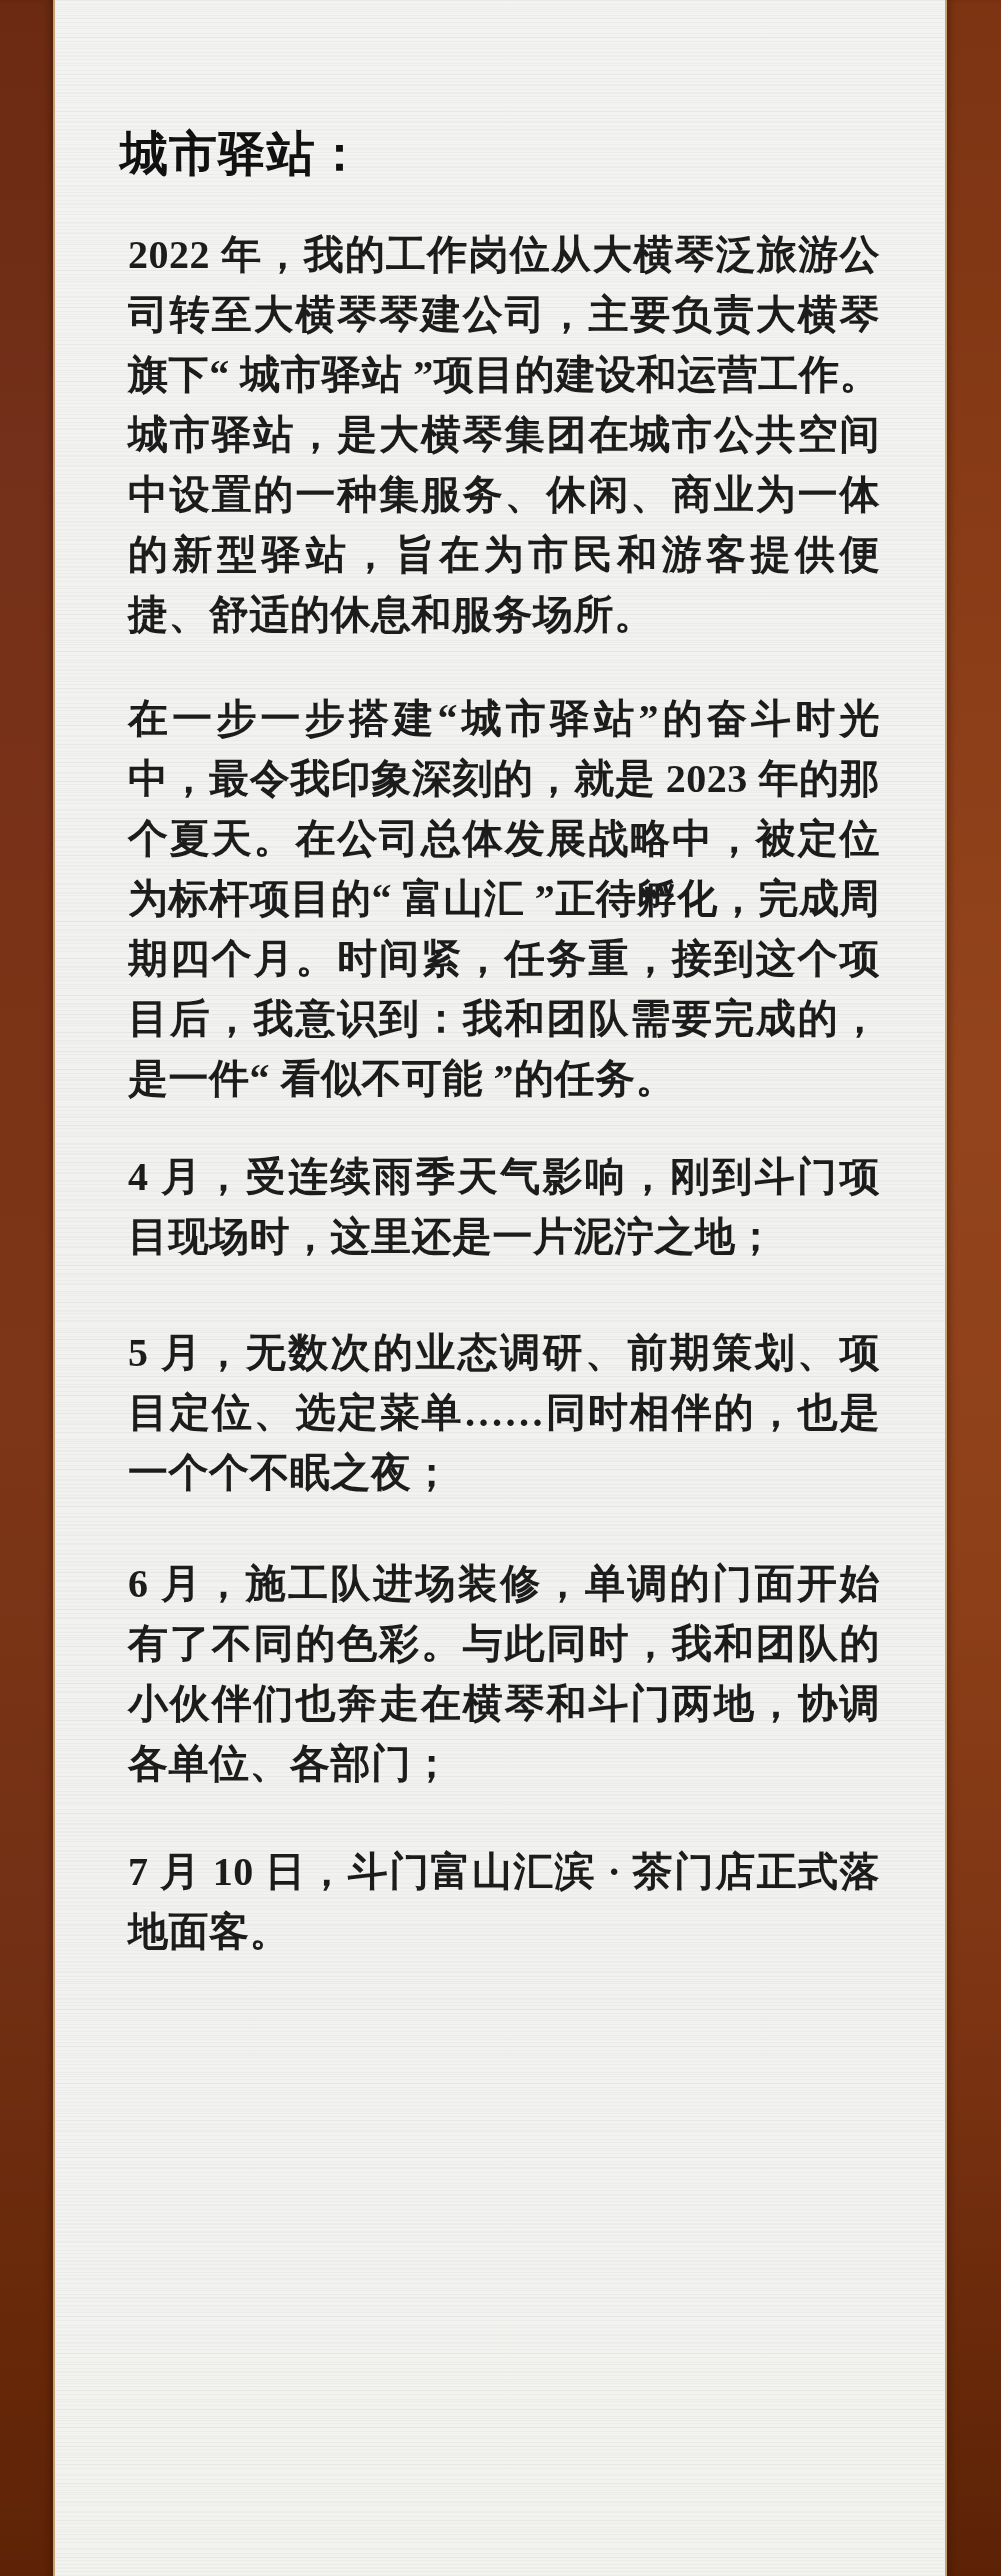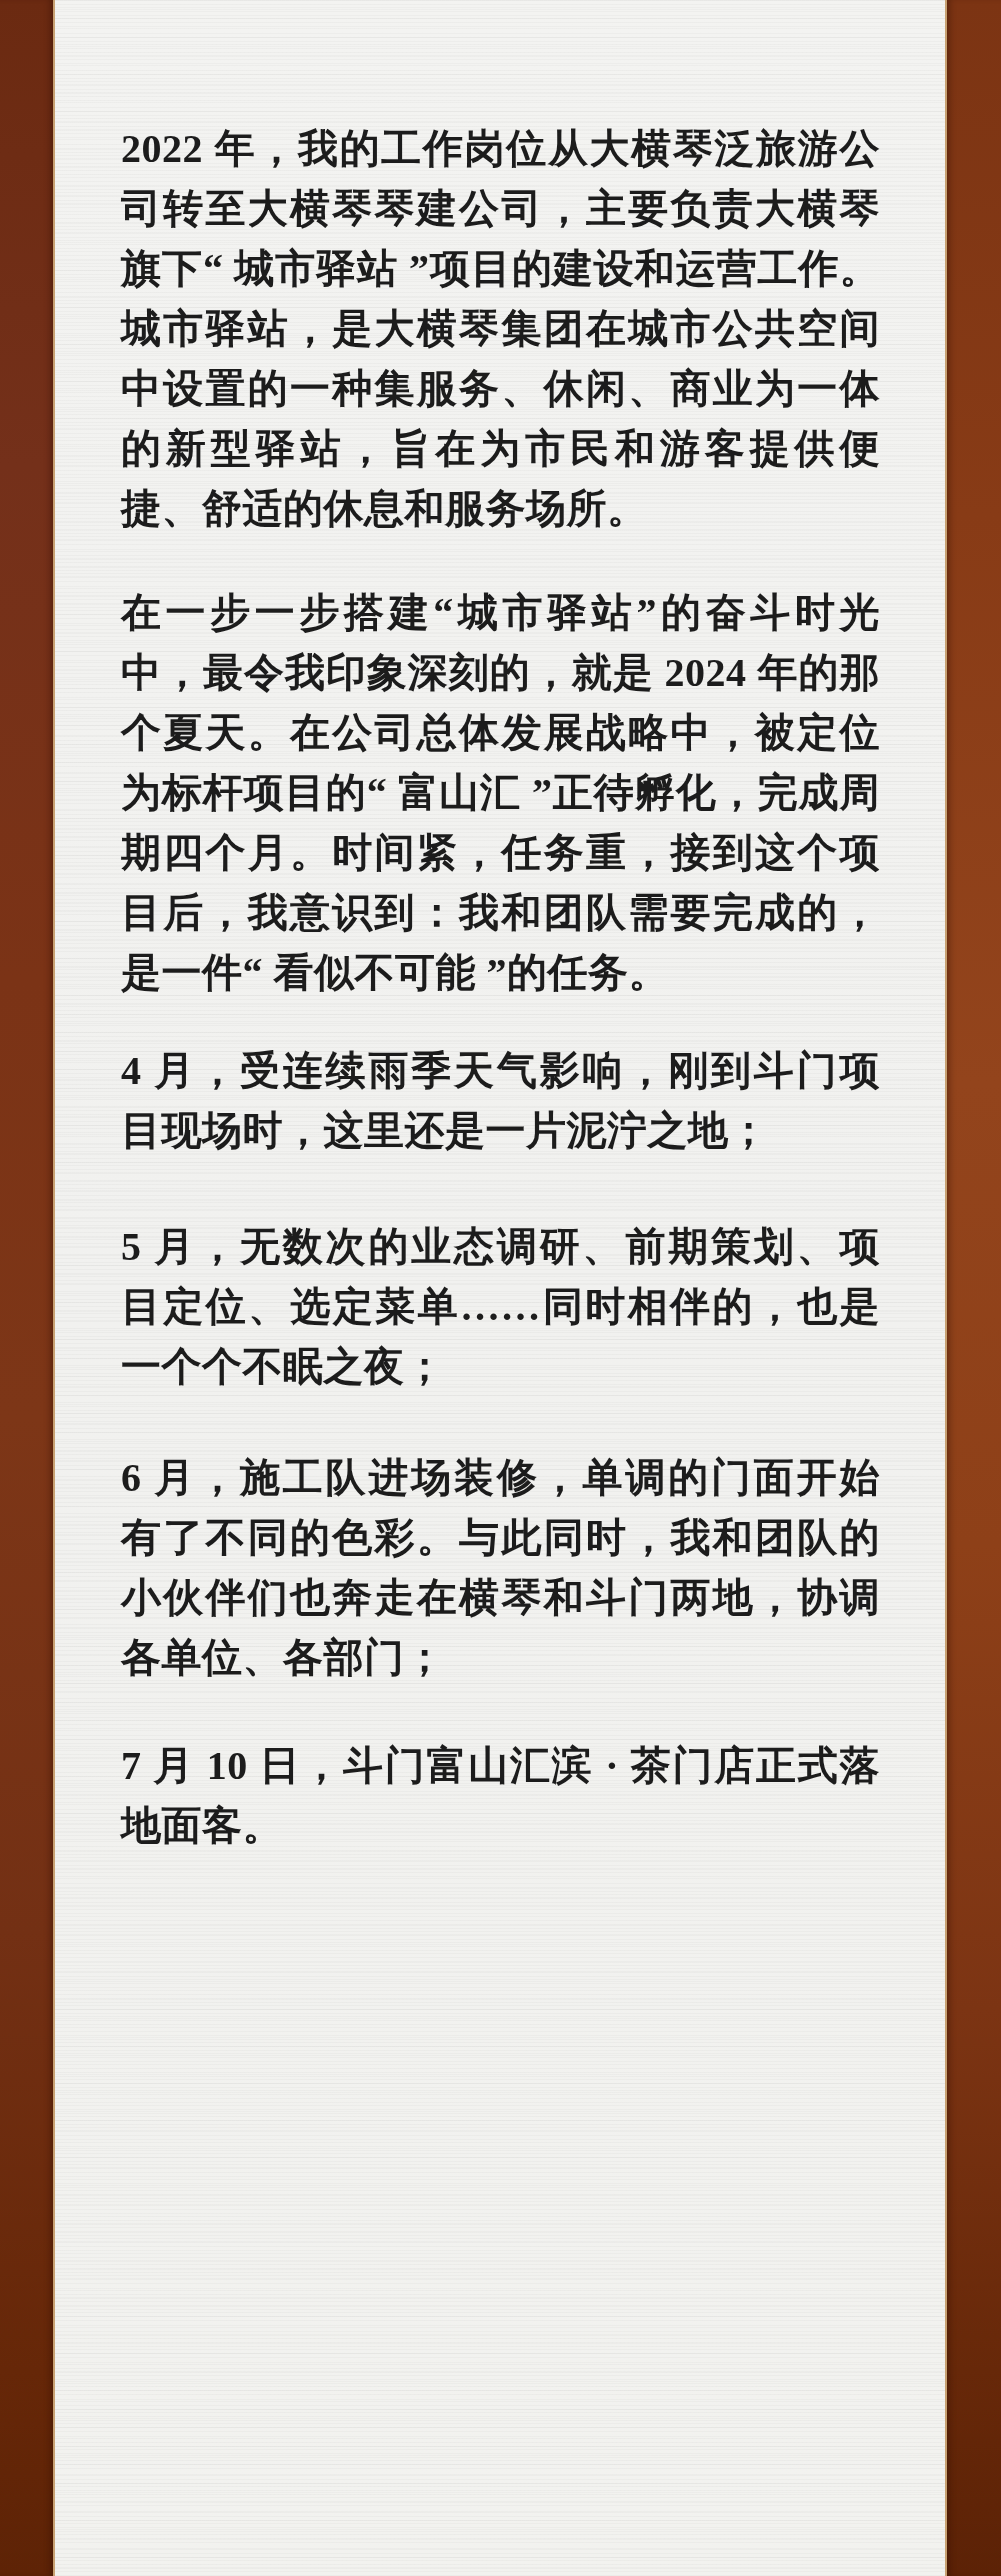--- a/index.html
+++ b/index.html
@@ -59,21 +59,21 @@
     font-size: 48px;
     line-height: 70px;
     font-weight: 700;
     letter-spacing: 0.9px;
     color: #111111;
   }
   h1.title .title-line {
     display: block;
   }
   p.para {
-    margin: 44px 0 0 1px;
+    margin: 44px 0 0 8px;
     padding: 0;
     font-size: 40px;
     line-height: 60px;
     font-weight: 600;
     text-align: justify;
     text-justify: inter-ideograph;
     letter-spacing: 0.5px;
   }
   p.para.p1 { margin-top: 36px; }
   p.para.p2 { margin-top: 42px; }
@@ -84,24 +84,25 @@
   p.para.p7 { margin-top: 48px; }
 </style>
 </head>
 <body>
 
 <div class="frame">
   <div class="border-left"></div>
 
   <div class="paper">
     <h1 class="title">
+      <span class="title-line">城市驿站：</span>
     </h1>
 
     <p class="para p1">2022 年，我的工作岗位从大横琴泛旅游公司转至大横琴琴建公司，主要负责大横琴旗下“ 城市驿站 ”项目的建设和运营工作。城市驿站，是大横琴集团在城市公共空间中设置的一种集服务、休闲、商业为一体的新型驿站，旨在为市民和游客提供便捷、舒适的休息和服务场所。</p>
-    <p class="para p3">在一步一步搭建“城市驿站”的奋斗时光中，最令我印象深刻的，就是 2024 年的那个夏天。在公司总体发展战略中，被定位为标杆项目的“ 富山汇 ”正待孵化，完成周期四个月。时间紧，任务重，接到这个项目后，我意识到：我和团队需要完成的，是一件“ 看似不可能 ”的任务。</p>
+    <p class="para p3">在一步一步搭建“城市驿站”的奋斗时光中，最令我印象深刻的，就是 2023 年的那个夏天。在公司总体发展战略中，被定位为标杆项目的“ 富山汇 ”正待孵化，完成周期四个月。时间紧，任务重，接到这个项目后，我意识到：我和团队需要完成的，是一件“ 看似不可能 ”的任务。</p>
     <p class="para p4">4 月，受连续雨季天气影响，刚到斗门项目现场时，这里还是一片泥泞之地；</p>
     <p class="para p5">5 月，无数次的业态调研、前期策划、项目定位、选定菜单……同时相伴的，也是一个个不眠之夜；</p>
     <p class="para p6">6 月，施工队进场装修，单调的门面开始有了不同的色彩。与此同时，我和团队的小伙伴们也奔走在横琴和斗门两地，协调各单位、各部门；</p>
     <p class="para p7">7 月 10 日，斗门富山汇滨 · 茶门店正式落地面客。</p>
   </div>
 
   <div class="border-right"></div>
 </div>
 
 

